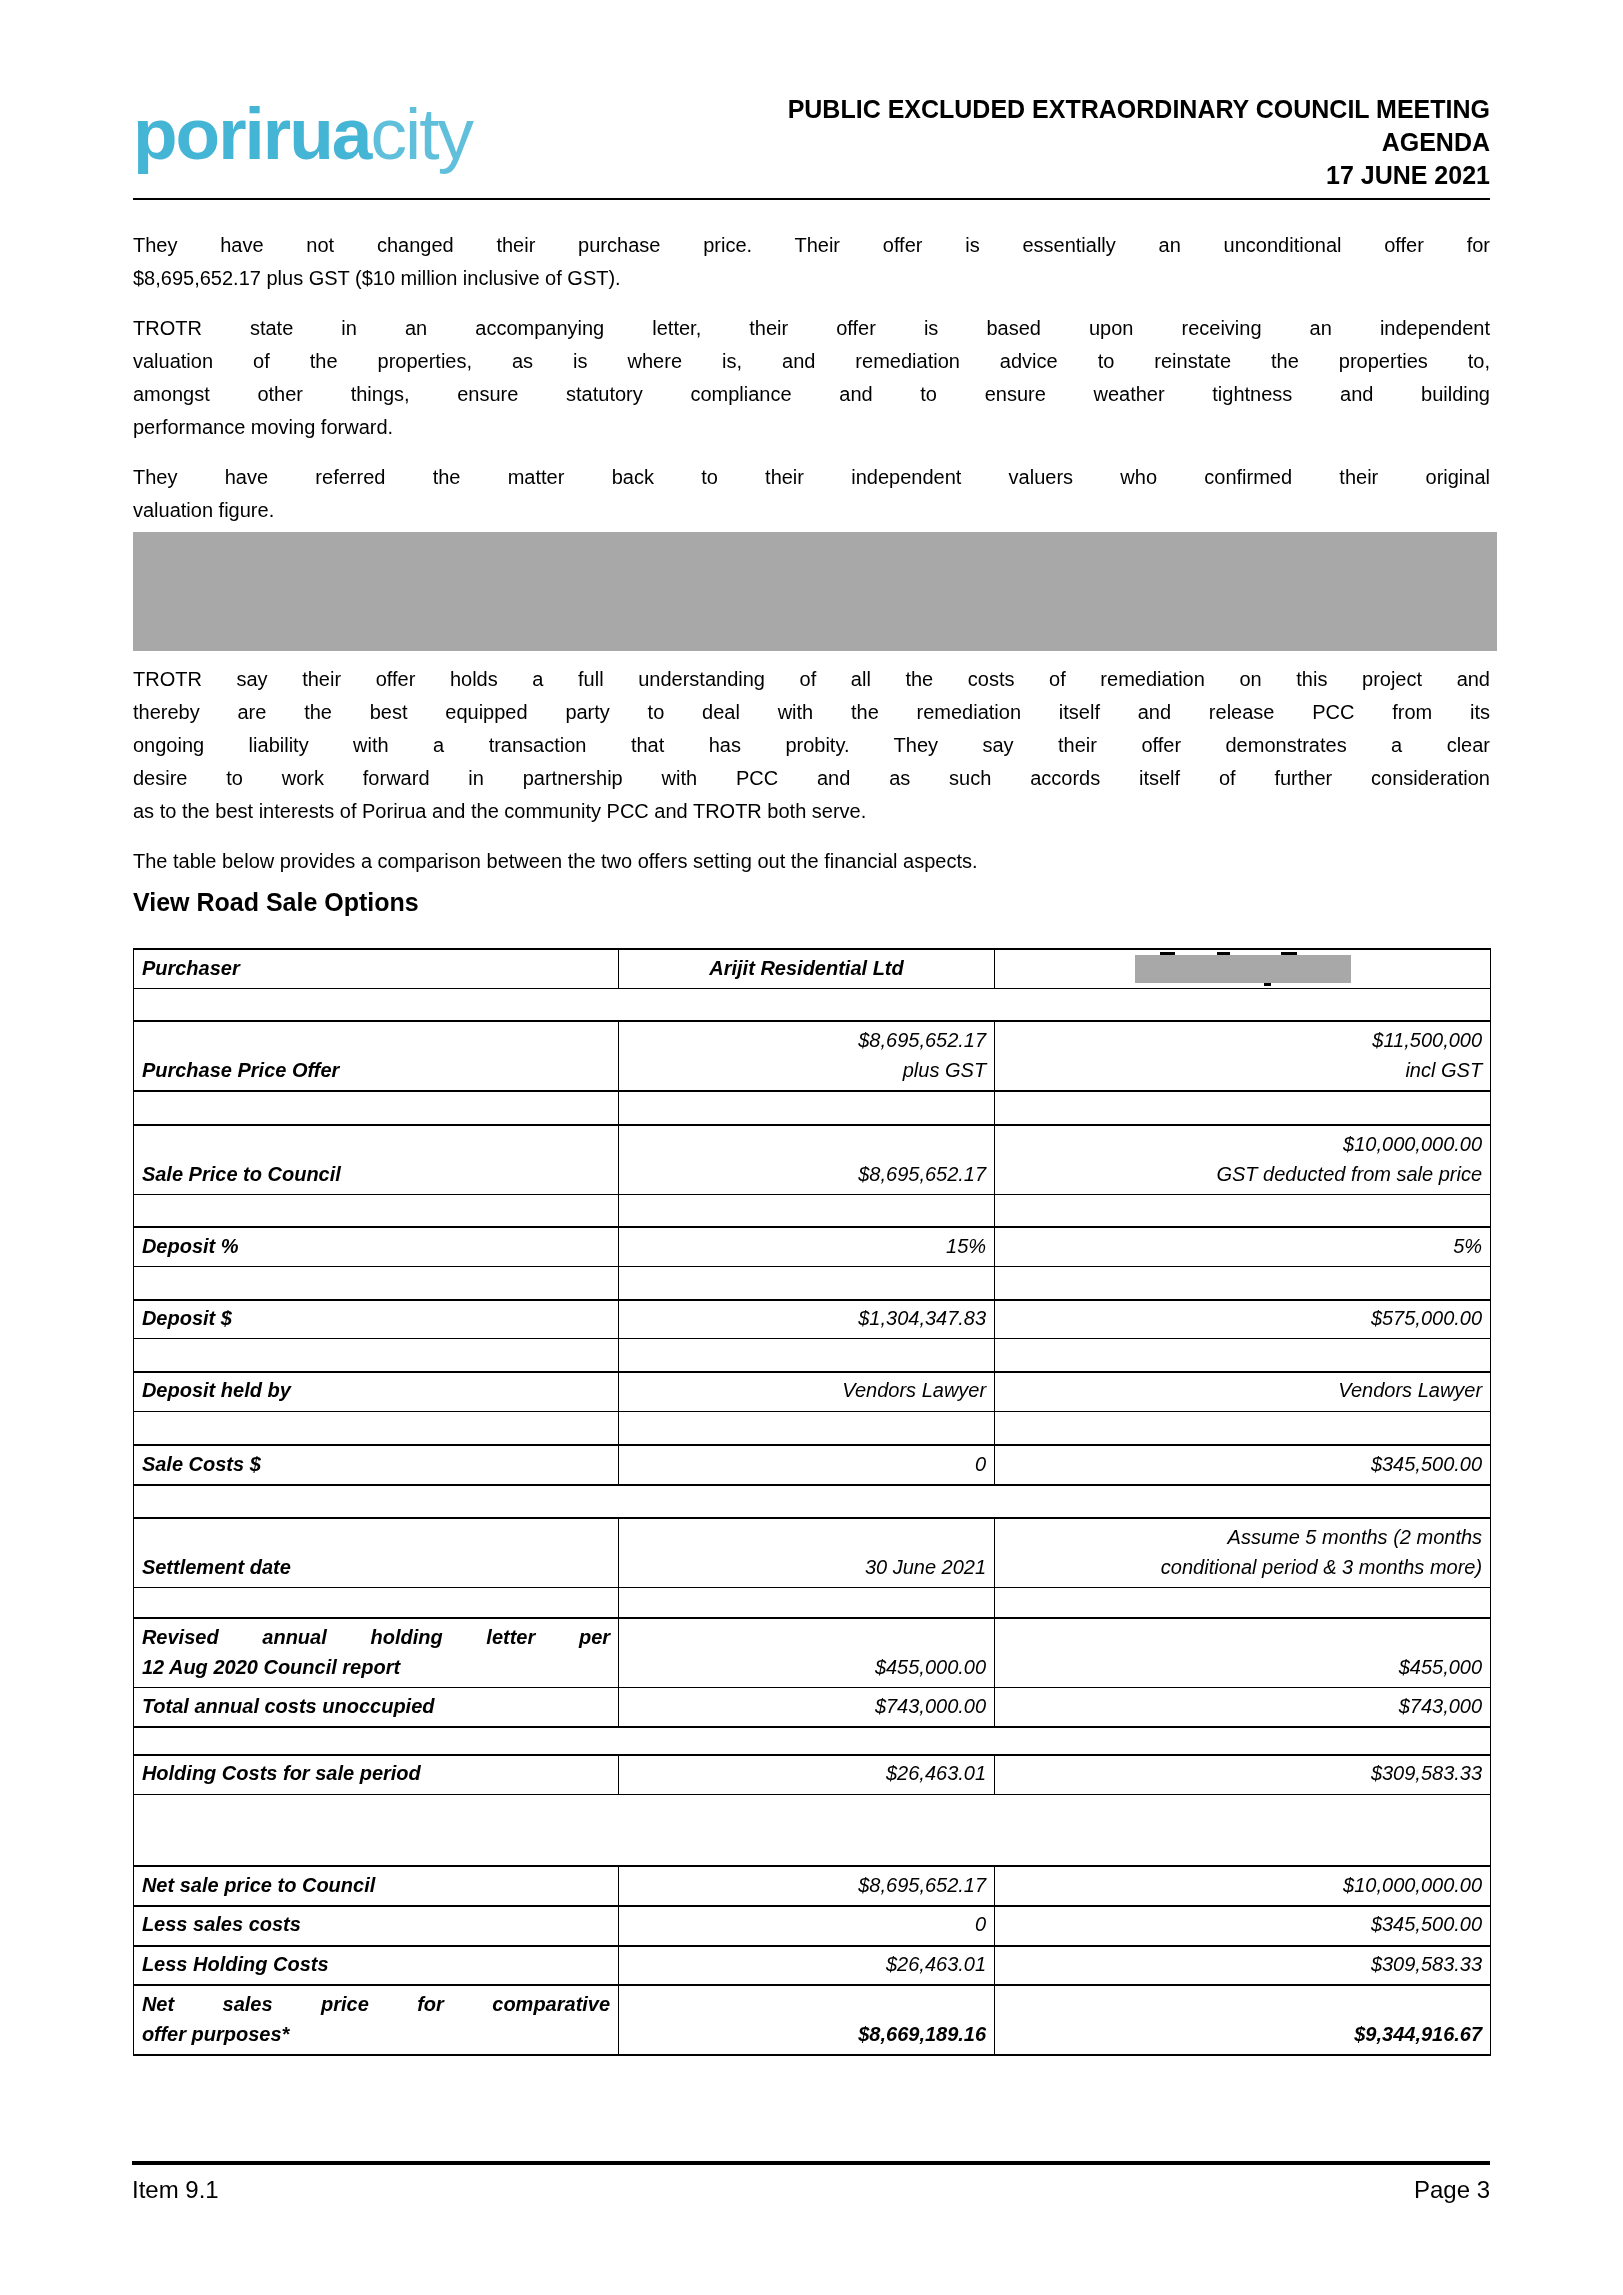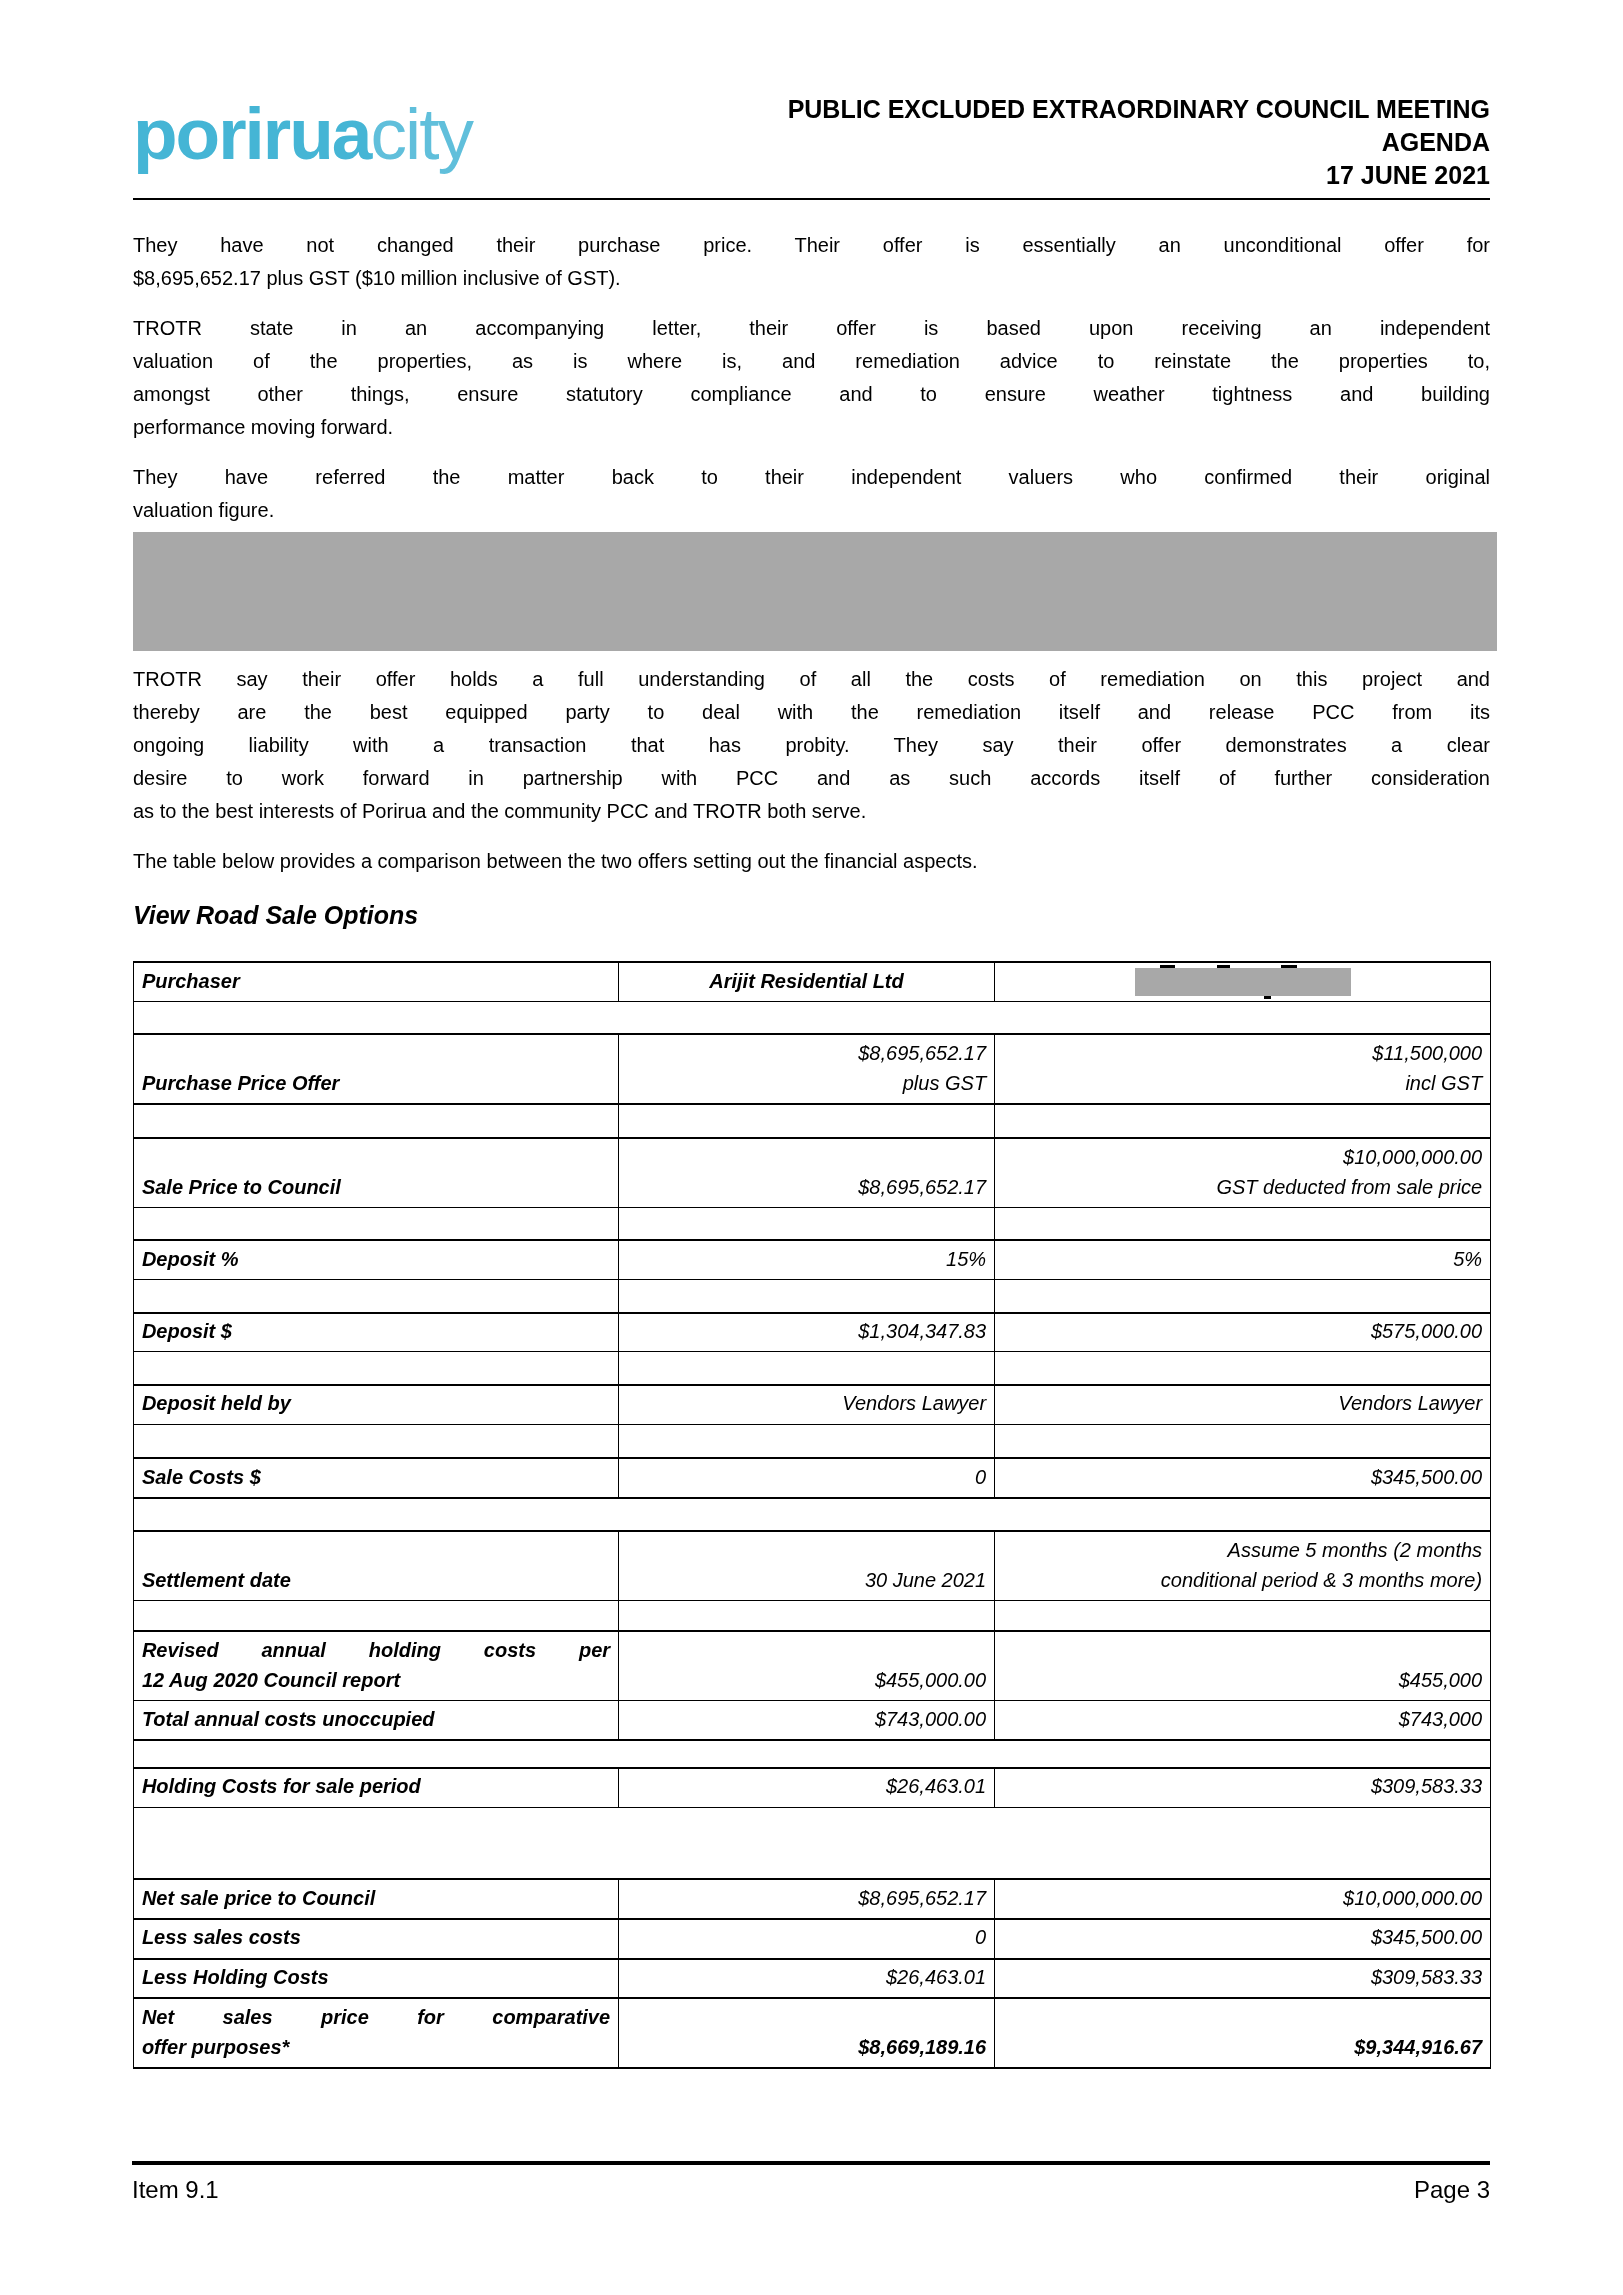--- a/index.html
+++ b/index.html
@@ -18,21 +18,21 @@
   .header-title { position:absolute; right:0; bottom:6.5px; text-align:right; font-weight:bold; font-size:25px; line-height:33px; }
   .header-rule { border:none; border-top:2.6px solid #000; }
   
   .para { font-size:20px; line-height:33px; }
   .p1 { margin-top:29px; }
   .pgap { margin-top:17px; }
   .p4 { margin-top:11.8px; }
   .jline { display:block; text-align:justify; text-align-last:justify; }
   .lline { display:block; }
   .redaction-block { margin-top:5.2px; width:1364px; height:119px; background:var(--gray); }
-  .table-heading { margin-top:23px; font-size:25px; font-weight:bold;font-style:italic; }
+  .table-heading { margin-top:10px; font-size:25px; font-weight:bold; }
   
   table.cmp { margin-top:31px; border-collapse:collapse; table-layout:fixed; width:1357px;
               border:1.3px solid #000; border-top:2.6px solid #000; border-bottom:2.6px solid #000;
               font-size:20px; line-height:30px;font-style:italic; }
   col.c1 { width:485px; } col.c2 { width:376px; } col.c3 { width:496px; }
   td { border-left:1.3px solid #000; border-right:1.3px solid #000; vertical-align:bottom;
        padding:2.6px 7.9px 5.2px 7.9px; overflow:hidden; }
   tr.bb2 td { border-bottom:1.3px solid #000; }
   tr.bb3 td { border-bottom:2px solid #000; }
   tr.bb4 td { border-bottom:2.6px solid #000; }
@@ -221,21 +221,21 @@
       </tr>
 
       <tr class="bb4">
             <td class="h48"></td>
             <td></td>
             <td></td>
           </tr>
 
       <tr class="bb2 h98">
         <td class="lbl">
-          <span class="jline">Revised annual holding costs per</span>
+          <span class="jline">Revised annual holding letter per</span>
           <span class="lline">12 Aug 2020 Council report</span>
         </td>
         <td class="val">$455,000.00</td>
         <td class="val">$455,000</td>
       </tr>
 
 
       <tr class="bb4 h52">
         <td class="lbl">Total annual costs unoccupied</td>
         <td class="val">$743,000.00</td>

